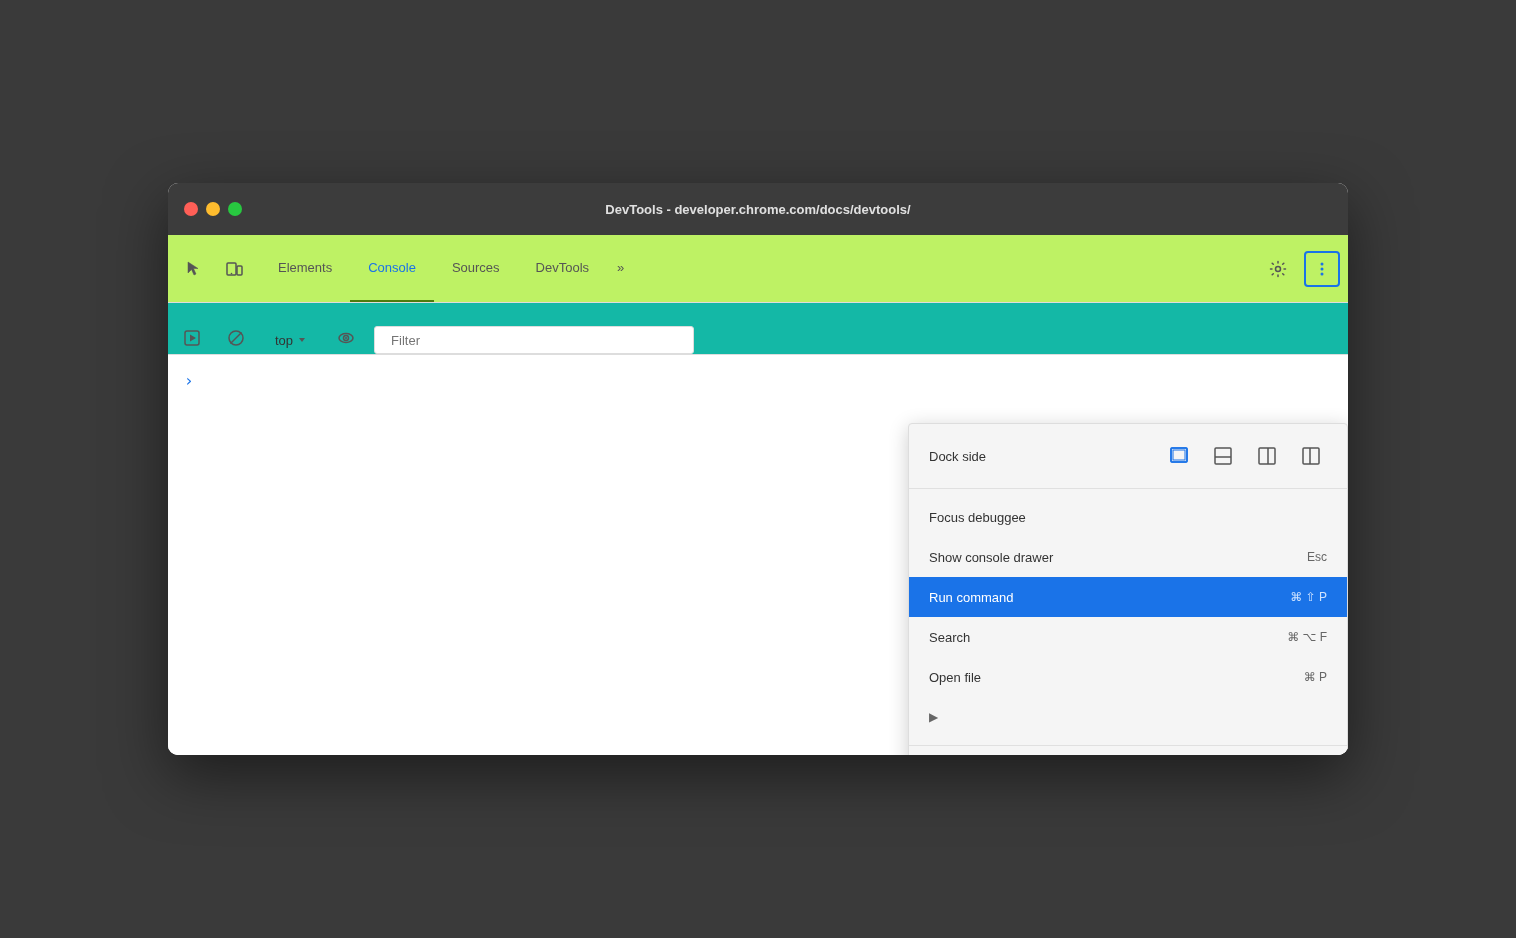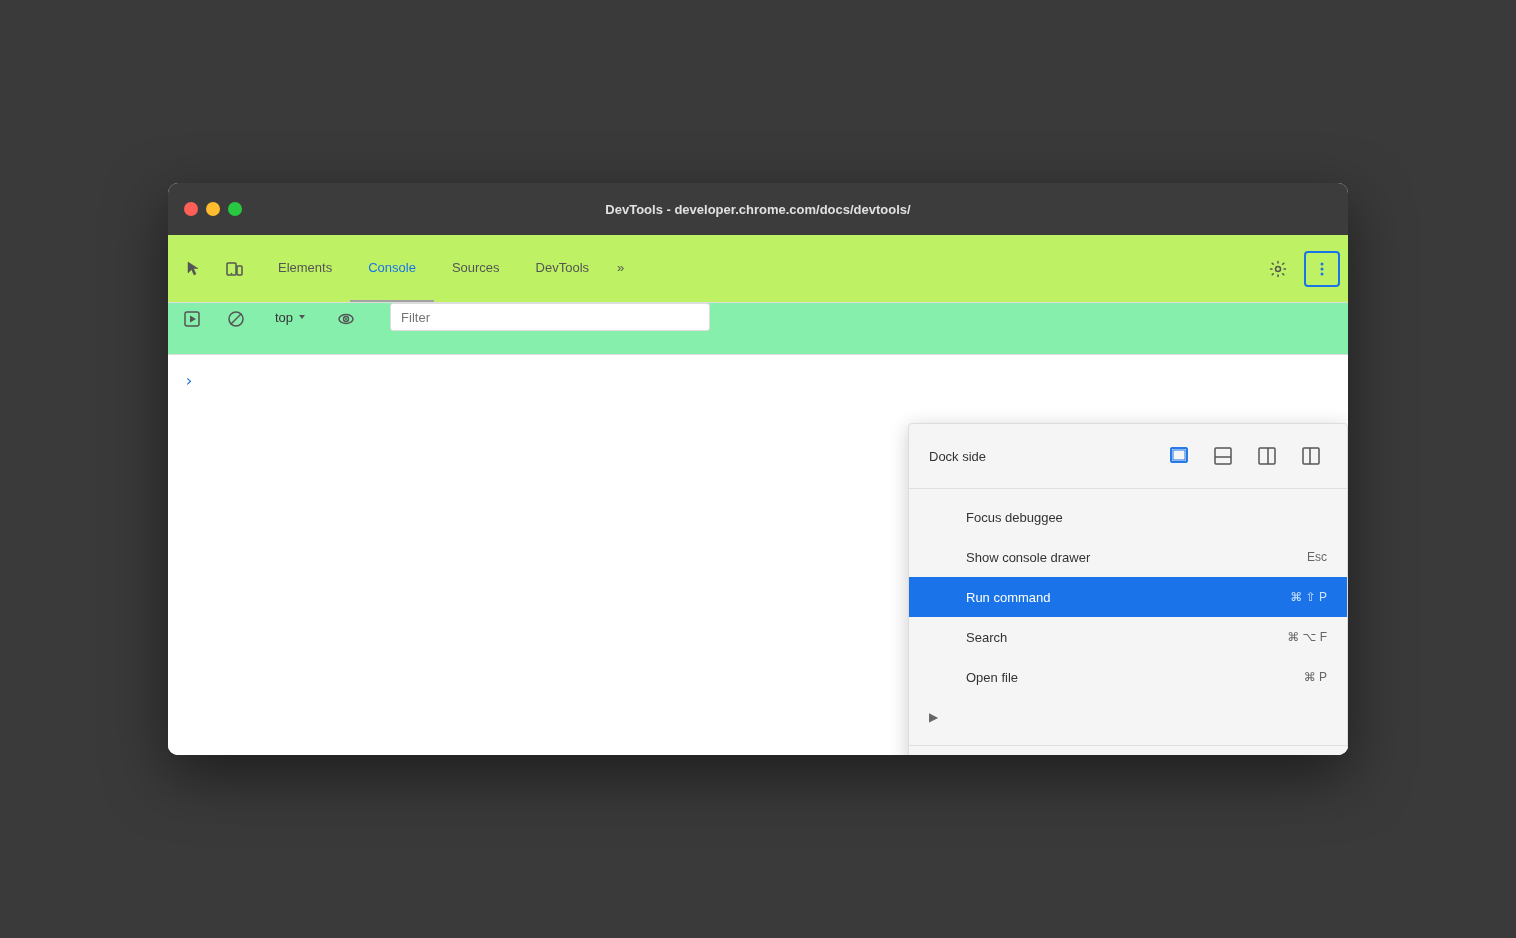--- a/index.html
+++ b/index.html
@@ -85,21 +85,21 @@
       padding: 0 18px;
       font-size: 13px;
       color: #555;
       cursor: pointer;
       border-bottom: 2px solid transparent;
       height: 100%;
       white-space: nowrap;
     }
     .tab.active {
       color: #1a73e8;
-      border-bottom: 2px solid #a3a3a3;
+      border-bottom: 2px solid #4d7c0f;
     }
     .tab-more {
       display: flex;
       align-items: center;
       padding: 0 10px;
       font-size: 13px;
       color: #555;
       cursor: pointer;
       border-bottom: 2px solid transparent;
       height: 100%;
@@ -121,24 +121,24 @@
       border: none;
       background: transparent;
       color: #555;
     }
     .icon-btn.active {
       border: 2px solid #1a73e8;
       border-radius: 4px;
       color: #1a73e8;
     }
     .console-toolbar {
-      background: #86efac;
+      background: #14b8a6;
       border-bottom: 1px solid #ddd;
       display: flex;
-      align-items: flex-start;
+      align-items: flex-end;
       height: 52px;
       padding: 0 8px;
       gap: 12px;
     }
     .toolbar-btn {
       width: 32px;
       height: 32px;
       display: flex;
       align-items: center;
       justify-content: center;
@@ -159,26 +159,25 @@
       cursor: pointer;
       font-size: 13px;
       color: #333;
       background: transparent;
     }
     .filter-input {
       flex: 1;
       height: 28px;
       border: 1px solid #ddd;
       border-radius: 3px;
-      padding: 0 10px;
+      padding: 0 16px;
       font-size: 13px;
       color: #333;
       outline: none;
       max-width: 320px;
-      margin-left: 16px;
     }
     .console-content {
       background: #ffffff;
       flex: 1;
       min-height: 400px;
       padding: 12px 16px;
       display: flex;
       align-items: flex-start;
       position: relative;
     }
@@ -240,21 +239,21 @@
       padding: 8px 20px;
       font-size: 13px;
       color: #333;
       cursor: pointer;
       height: 40px;
     }
     .menu-item.highlighted {
       background: #1a73e8;
       color: #ffffff;
     }
-    .menu-item-label { flex: 1; margin-left: 37px; }
+    .menu-item-label { flex: 1; }
     .menu-item-shortcut {
       font-size: 12px;
       color: #666;
       display: flex;
       align-items: center;
       gap: 3px;
     }
     .menu-item.highlighted .menu-item-shortcut { color: #d0e4ff; }
     .menu-item-arrow {
       font-size: 12px;

